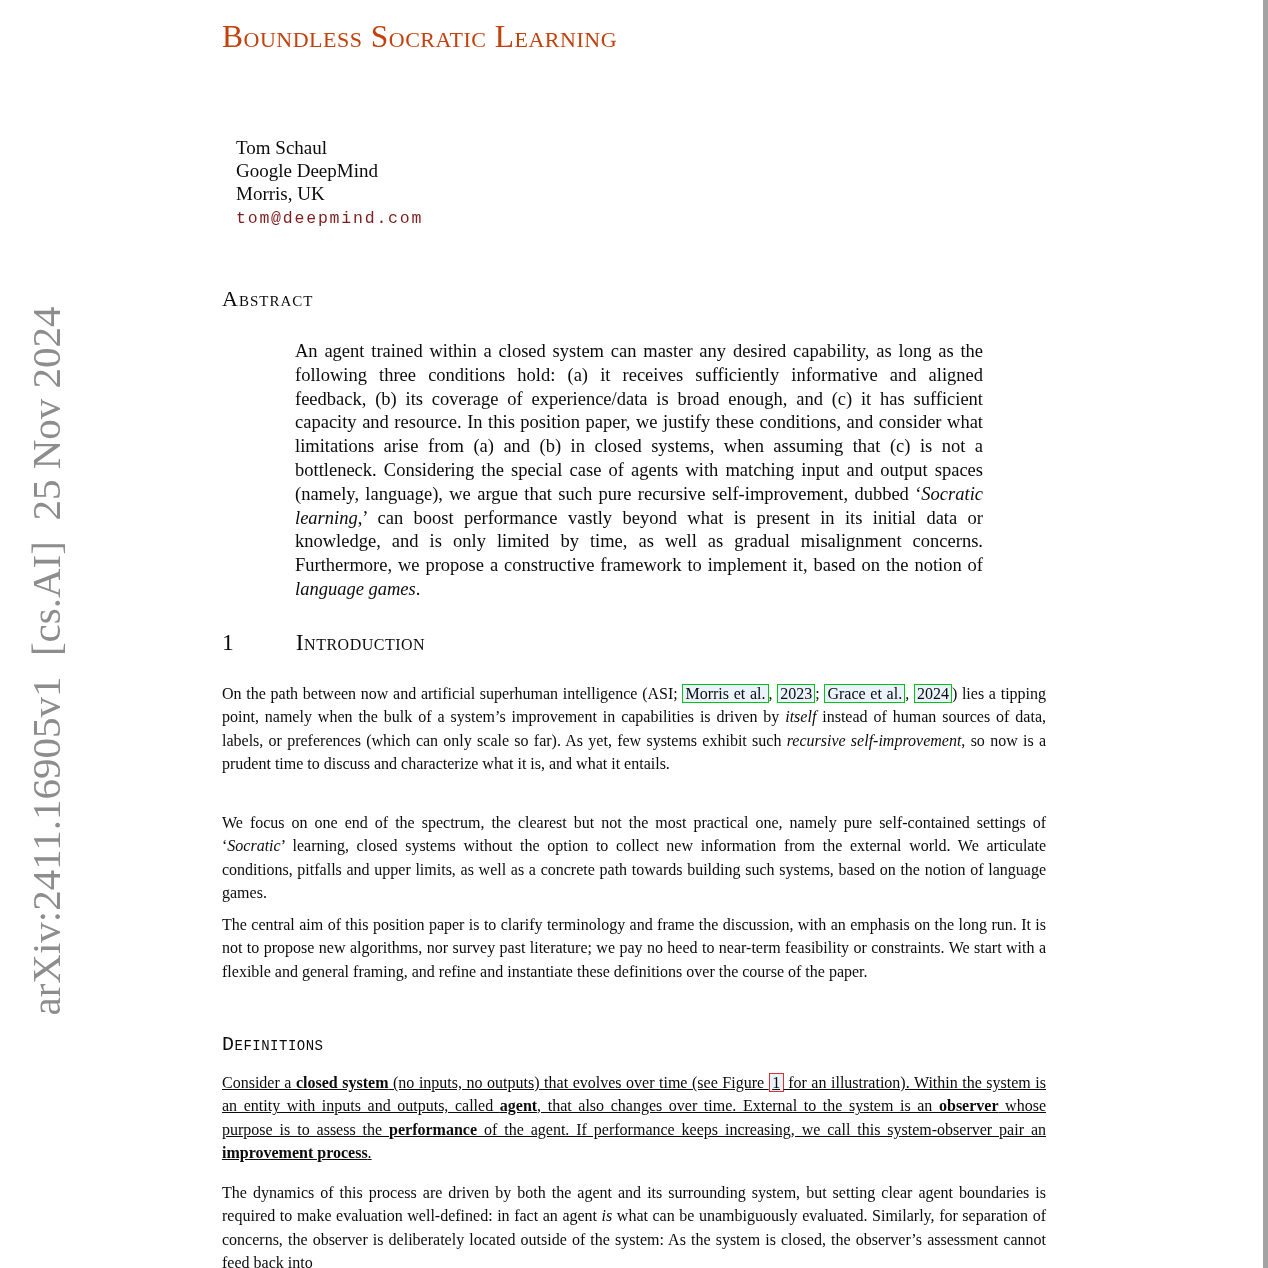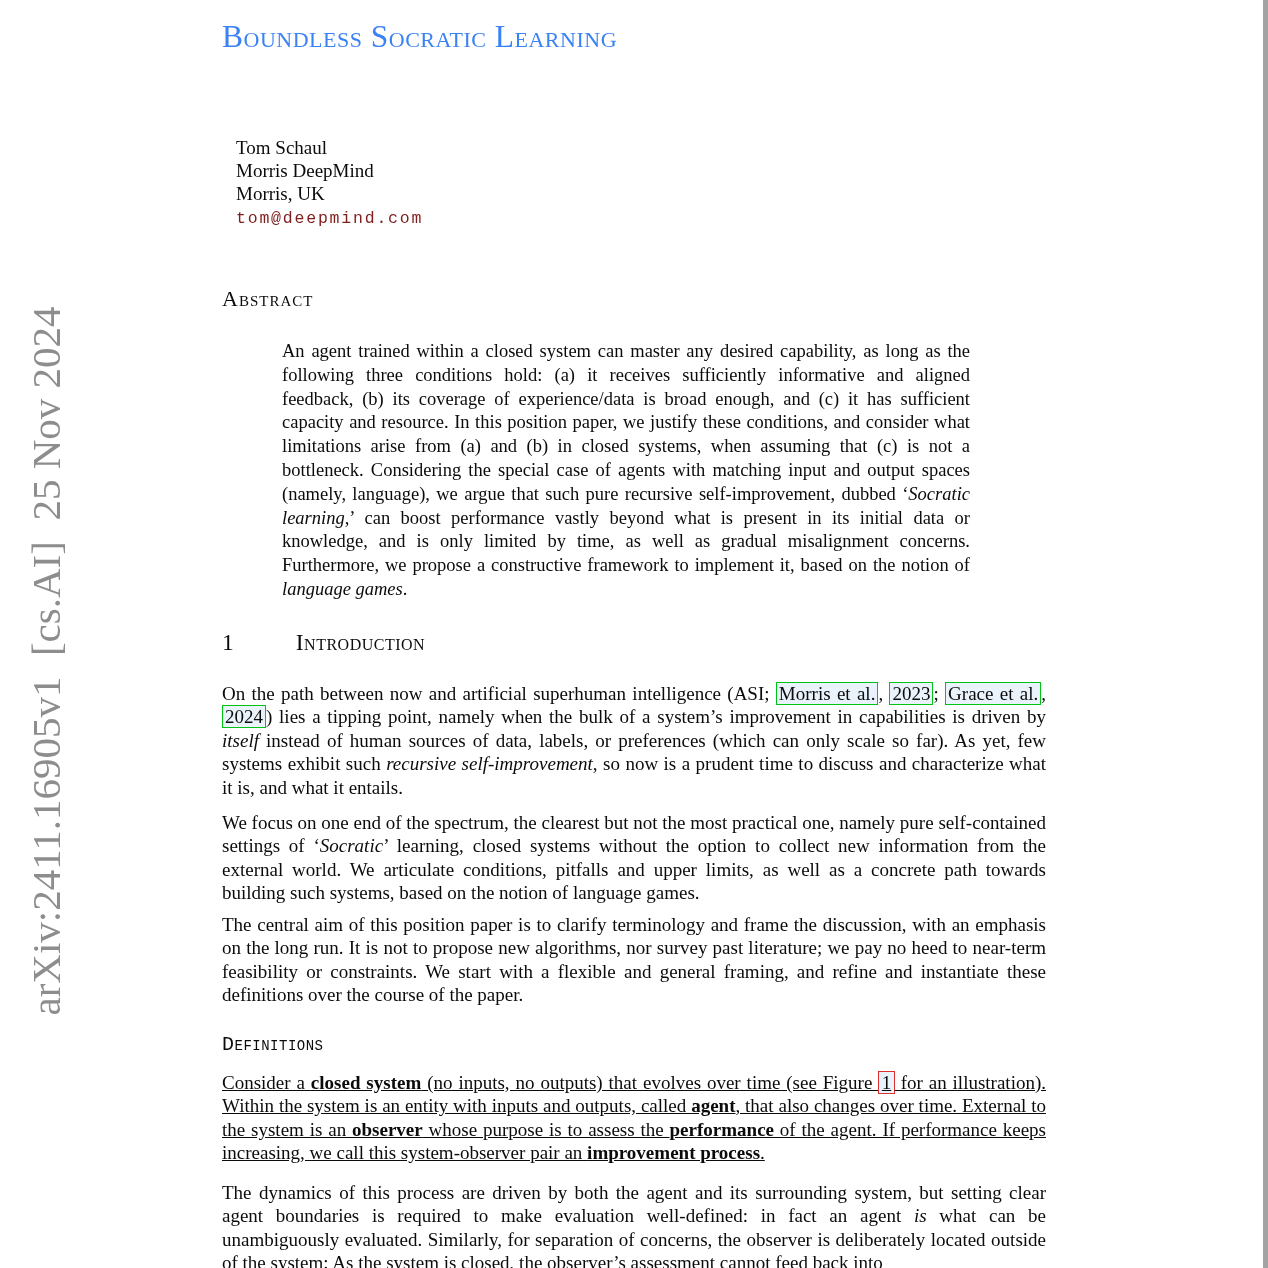--- a/index.html
+++ b/index.html
@@ -38,21 +38,21 @@
     font-family: "Liberation Serif", "DejaVu Serif", serif;
   }
   .title {
     position: absolute;
     left: 222px;
     top: 14px;
     font-size: 31.5px;
     line-height: 45px;
     font-variant: small-caps;
     letter-spacing: 0.5px;
-    color: #3b82f6;
+    color: #c2410c;
   }
   .author {
     position: absolute;
     left: 236px;
     top: 136px;
     font-size: 19px;
     line-height: 23px;
   }
   .author-name { font-weight: normal; }
   .email {
@@ -66,21 +66,21 @@
     position: absolute;
     left: 222px;
     top: 286px;
     width: 824px;
     font-size: 22px;
     font-variant: small-caps;
     letter-spacing: 1px;
   }
   .abs-body {
     position: absolute;
-    left: 282px;
+    left: 295px;
     width: 688px;
     top: 340px;
     font-size: 18.5px;
     line-height: 23.8px;
   }
   .just { text-align: justify; }
   .sec-head {
     position: absolute;
     left: 222px;
     top: 629px;
@@ -94,21 +94,21 @@
     top: 1033px;
     font-size: 20px;
     font-variant: small-caps;
     letter-spacing: 0.5px;
     font-family: Liberation Mono, monospace;
   }
   .para {
     position: absolute;
     left: 222px;
     width: 824px;
-    font-size: 19px;
+    font-size: 16px;
     line-height: 23.4px;
   }
   .p1 { top: 682px; }
   .p2 { top: 811px; }
   .p3 { top: 913px; }
   .p4 { top: 1071px; text-decoration: underline; }
   .p5 { top: 1181px; }
   .it { font-style: italic; }
   .bd { font-weight: bold; }
   .cite {
@@ -128,21 +128,21 @@
 <body>
 
 <div class="watermark">arXiv:2411.16905v1  [cs.AI]  25 Nov 2024</div>
 
 <div class="title">
   <div>Boundless Socratic Learning</div>
 </div>
 
 <div class="author">
   <div class="author-name">Tom Schaul</div>
-  <div>Morris DeepMind</div>
+  <div>Google DeepMind</div>
   <div>Morris, UK</div>
   <div class="email">tom@deepmind.com</div>
 </div>
 
 <div class="abs-head">Abstract</div>
 
 <div class="abs-body just"><span>An agent trained within a closed system can master any desired capability, as long as the following three conditions hold: (a) it receives sufficiently informative and aligned feedback, (b) its coverage of experience/data is broad enough, and (c) it has sufficient capacity and resource. In this position paper, we justify these conditions, and consider what limitations arise from (a) and (b) in closed systems, when assuming that (c) is not a bottleneck. Considering the special case of agents with matching input and output spaces (namely, language), we argue that such pure recursive self-improvement, dubbed ‘</span><span class="it">Socratic learning</span><span>,’ can boost performance vastly beyond what is present in its initial data or knowledge, and is only limited by time, as well as gradual misalignment concerns. Furthermore, we propose a constructive framework to implement it, based on the notion of </span><span class="it">language games</span><span>.</span></div>
 
 <div class="sec-head">
   <span class="sec-num">1</span><span class="sec-label">Introduction</span>

